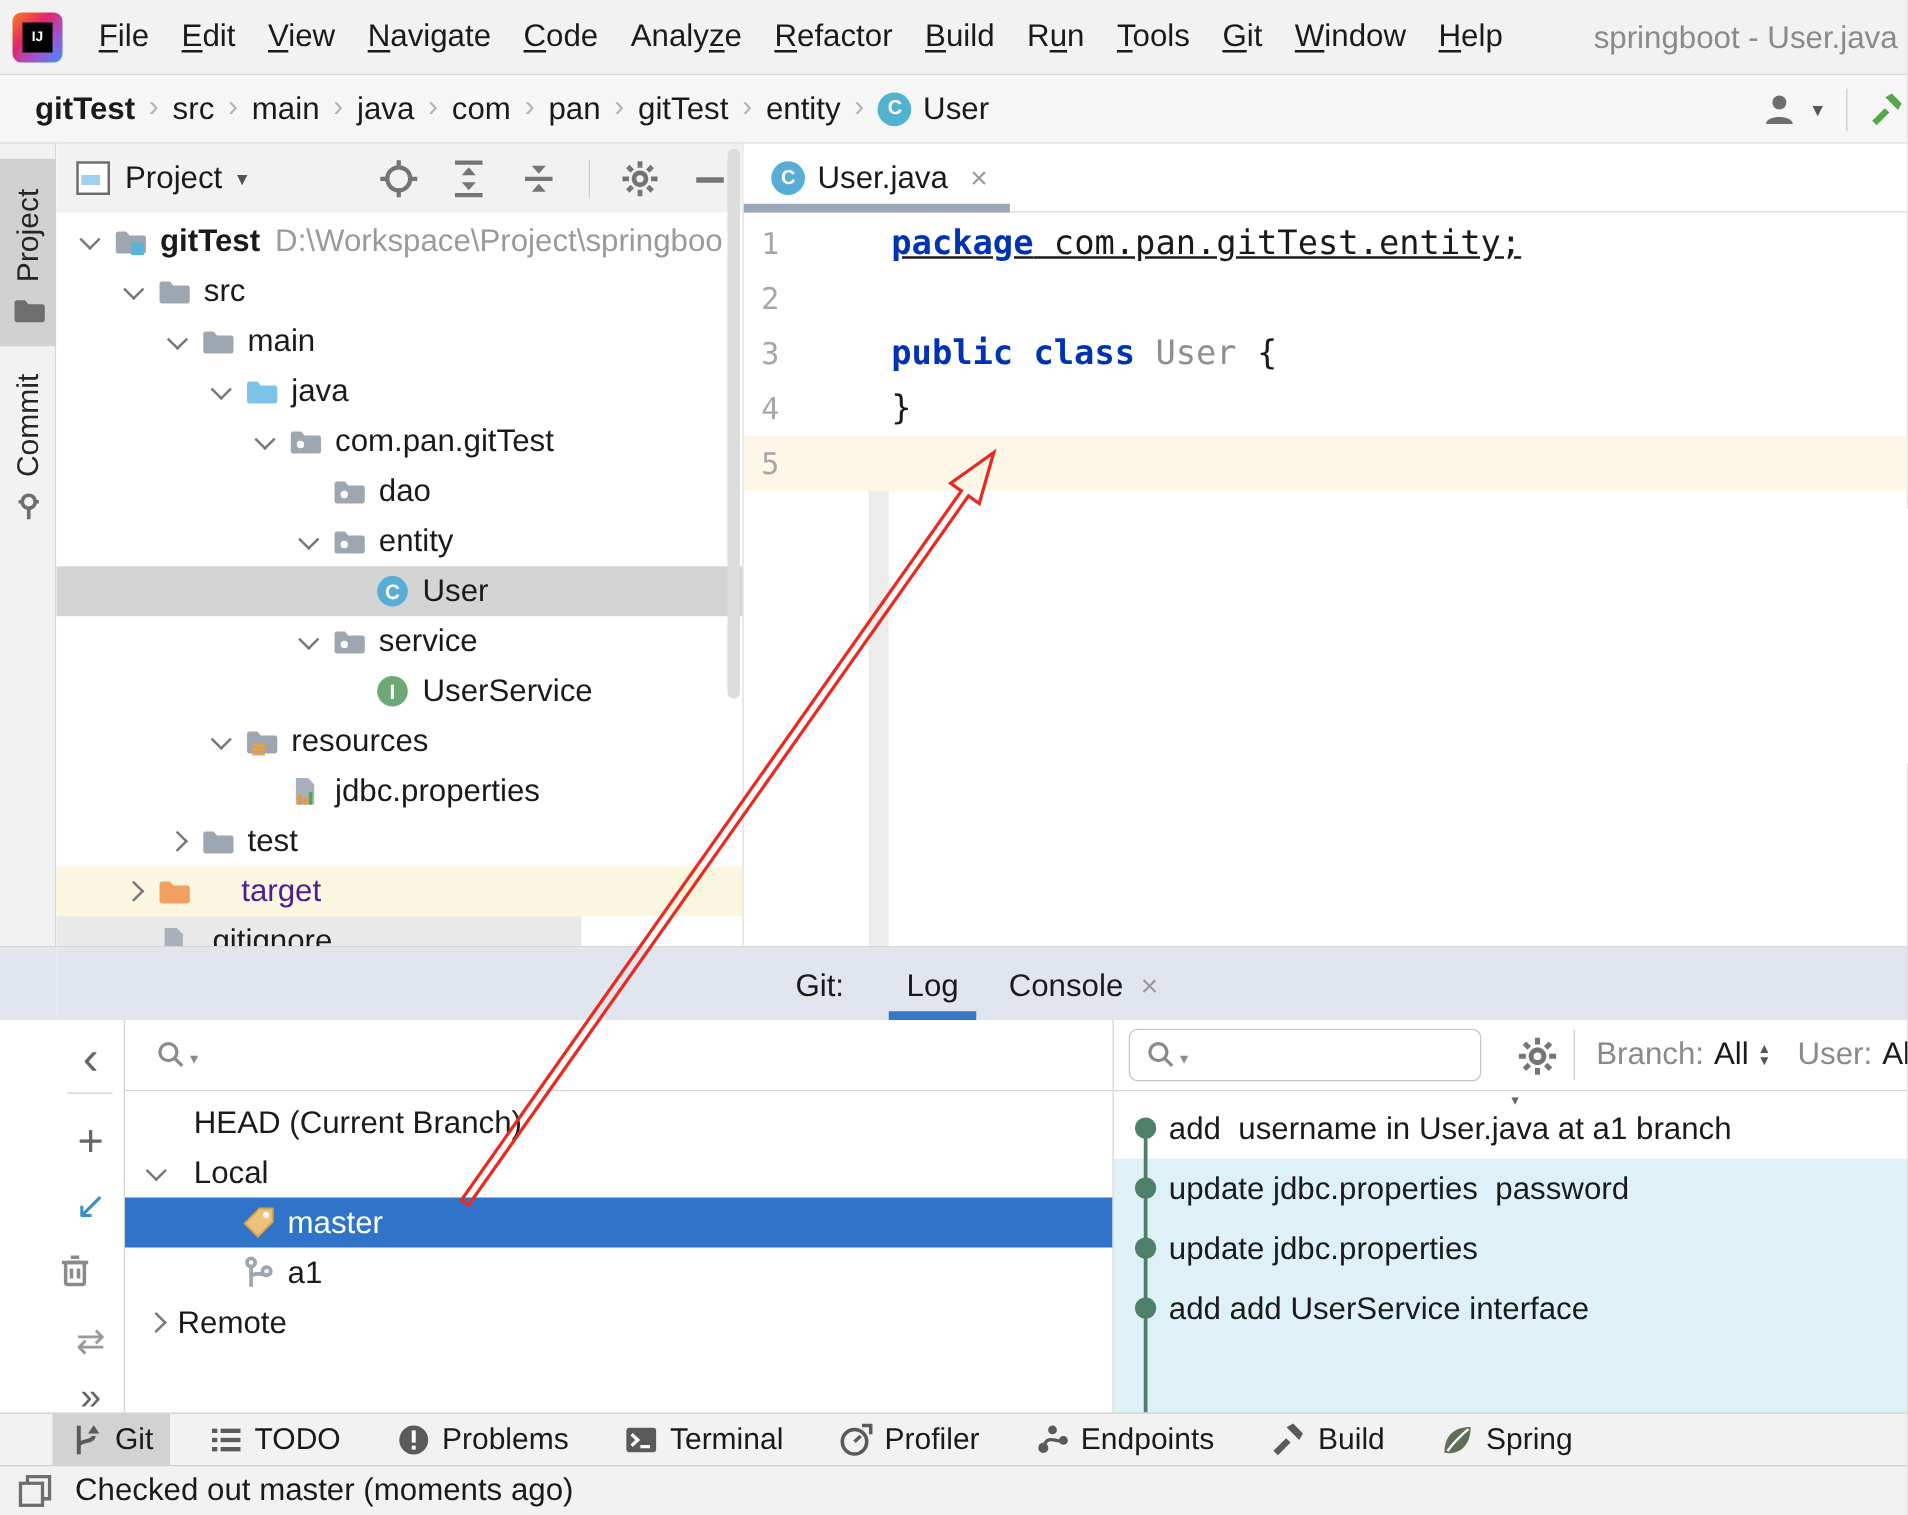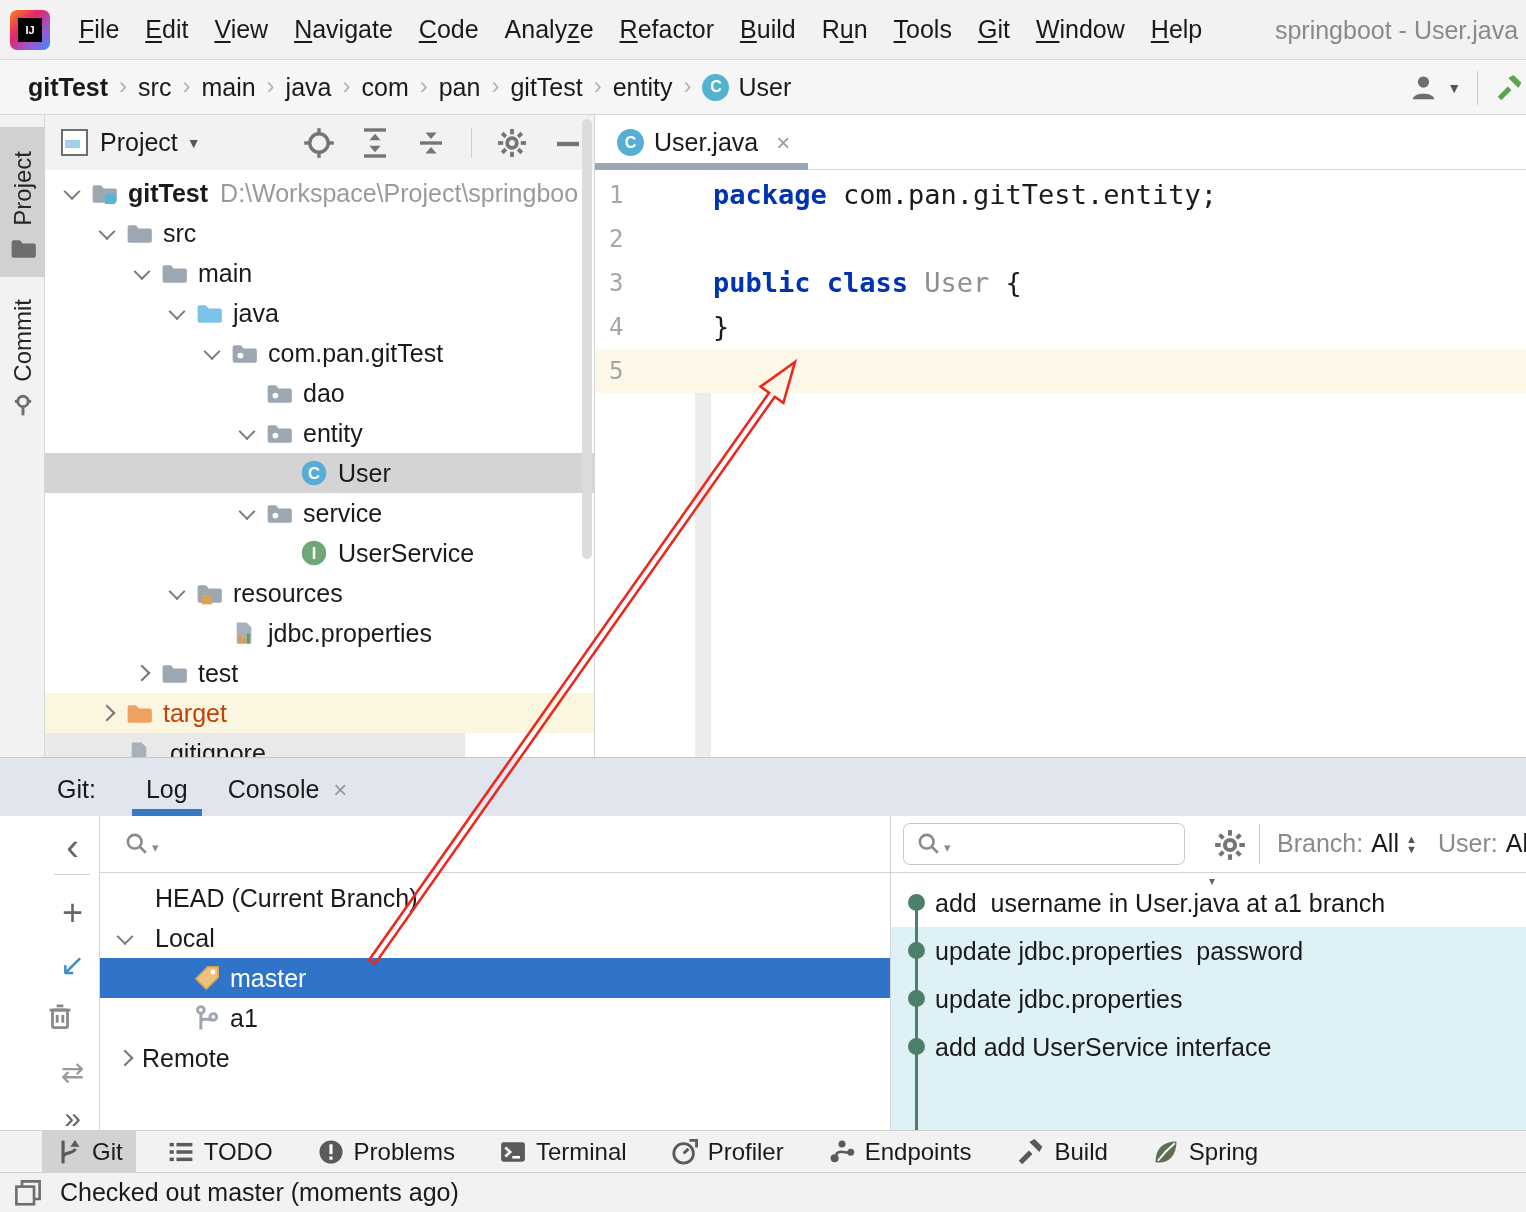--- a/index.html
+++ b/index.html
@@ -45,21 +45,21 @@
   #project-header .win-ic{width:23px;height:23px;border:2px solid #6e6e6e;background:#fff;position:relative;margin-right:12px;}
   #project-header .win-ic::after{content:"";position:absolute;left:2px;top:9px;width:15px;height:8px;background:#9ed2ef;}
   #project-title{font-size:25px;}
   #project-caret{font-size:14px;color:#555;margin-left:9px;}
   #project-toolbar{position:absolute;right:10px;top:0;height:55px;display:flex;align-items:center;gap:24px;}
   #project-toolbar .vdiv{width:1px;height:30px;background:#cfcfcf;}
   #tree{position:absolute;left:0;top:55px;width:100%;height:587px;}
   .tree-row{position:absolute;left:0;width:100%;height:40px;display:flex;align-items:center;box-sizing:border-box;font-size:25px;white-space:nowrap;}
   .tree-row.selected{background:#d4d4d4;}
   .tree-row.excluded{background:#fbf6df;}
-  .tree-row.excluded .tl{color:#c2410c;}
+  .tree-row.excluded .tl{color:#4c1d95;margin-left:30px;}
   .tree-row.gray-partial{background:#e9e9e9;width:420px;}
   .chev-slot{width:34px;flex:0 0 auto;display:flex;align-items:center;justify-content:center;}
   .chev{display:inline-block;width:10px;height:10px;border-right:2.5px solid #787878;border-bottom:2.5px solid #787878;}
   .chev.down{transform:rotate(45deg) translate(-1px,-1px);}
   .chev.right{transform:rotate(-45deg);}
   .t-ic{width:30px;height:28px;flex:0 0 auto;margin-right:9px;display:flex;align-items:center;justify-content:center;}
   .tl.bold{font-weight:bold;}
   .t-path{color:#9a9a9a;margin-left:12px;}
   #tree-scroll{position:absolute;right:2px;top:4px;width:10px;height:440px;background:#dcdcdc;border-radius:5px;}
 
@@ -74,21 +74,21 @@
   #cur-line{position:absolute;left:0;top:234px;width:100%;height:44px;background:#fcf7e6;}
   #gutter-tail{position:absolute;left:100px;top:278px;width:16px;height:364px;background:#ececec;}
   .ln{position:absolute;left:14px;width:50px;height:44px;line-height:44px;font-family:"DejaVu Sans Mono","Liberation Mono",monospace;font-size:24px;color:#a6a6a6;}
   .code-row{position:absolute;left:118px;height:44px;line-height:44px;font-family:"DejaVu Sans Mono","Liberation Mono",monospace;font-size:27px;white-space:pre;}
   .seg-keyword{color:#0033b3;font-weight:600;}
   .seg-plain{color:#1a1a1a;}
   .seg-unused-class{color:#8f8f8f;}
 
   
   #git-panel{left:0;top:757px;width:1526px;height:373px;background:#fff;border-top:1px solid #c9c9c9;box-sizing:border-box;}
-  #git-header{position:absolute;left:45px;top:0;width:1481px;height:58px;background:#e1e5ed;display:flex;align-items:flex-end;}
+  #git-header{position:absolute;left:45px;top:0;width:1481px;height:58px;background:#e1e5ed;display:flex;align-items:flex-end;justify-content:center;}
   #git-header-bg{position:absolute;left:0;top:0;width:45px;height:58px;background:#e1e5ed;}
   #git-label{font-size:25px;margin:0 30px 12px 12px;}
   .git-tab{position:relative;font-size:25px;padding:0 20px 12px 20px;display:flex;gap:14px;align-items:center;}
   .git-tab .tab-underline{position:absolute;left:6px;bottom:0;width:calc(100% - 12px);height:7px;background:#3779c5;}
   .git-tab .x{color:#9a9a9a;font-size:24px;}
   #git-body{position:absolute;left:45px;top:58px;width:1481px;height:315px;}
   #git-toolcol{position:absolute;left:0;top:0;width:55px;height:100%;border-right:1px solid #d4d4d4;box-sizing:border-box;background:#fff;}
   #git-toolcol .gi{position:absolute;left:0;width:55px;text-align:center;color:#666;}
   #git-toolcol .hdiv{position:absolute;left:9px;top:63px;width:36px;height:1px;background:#cfcfcf;}
 
@@ -475,21 +475,21 @@
         </div>
       </div>
     <div id="tree-scroll"></div>
   </div>
 
   <div id="editor" class="abs">
     <div id="cur-line"></div>
     <div id="gutter-tail"></div>
     <div id="ed-lines">
         <div class="ln" style="top: 58px;">1</div>
-        <div class="code-row" style="top: 58px;"><span class="seg-keyword">package</span><span class="seg-plain"> com.pan.gitTest.entity;</span></div>
+        <div class="code-row" style="top: 58px; text-decoration: underline;"><span class="seg-keyword">package</span><span class="seg-plain"> com.pan.gitTest.entity;</span></div>
         <div class="ln" style="top: 102px;">2</div>
         <div class="code-row" style="top: 102px;"></div>
         <div class="ln" style="top: 146px;">3</div>
         <div class="code-row" style="top: 146px;"><span class="seg-keyword">public class </span><span class="seg-unused-class">User </span><span class="seg-plain">{</span></div>
         <div class="ln" style="top: 190px;">4</div>
         <div class="code-row" style="top: 190px;"><span class="seg-plain">}</span></div>
         <div class="ln" style="top: 234px;">5</div>
         <div class="code-row" style="top: 234px;"></div>
       </div>
     <div id="tabbar">

